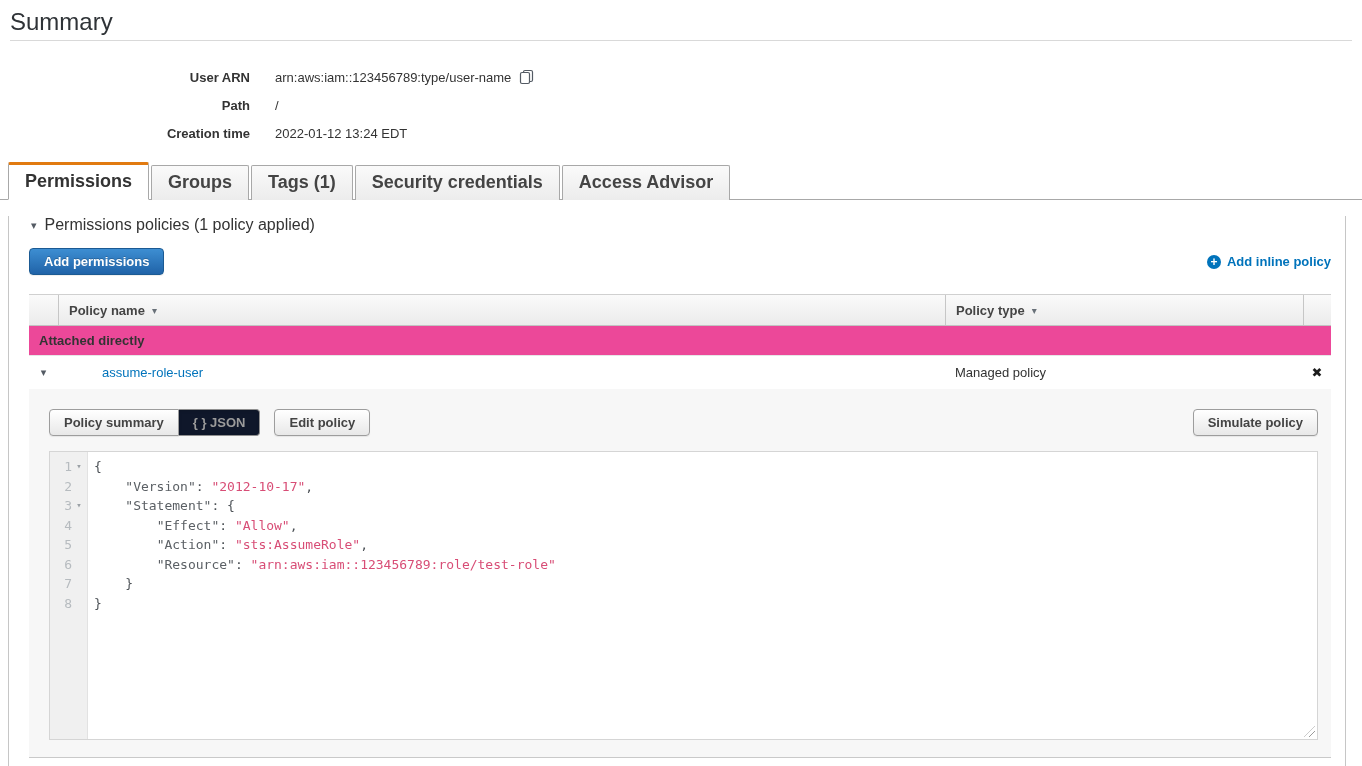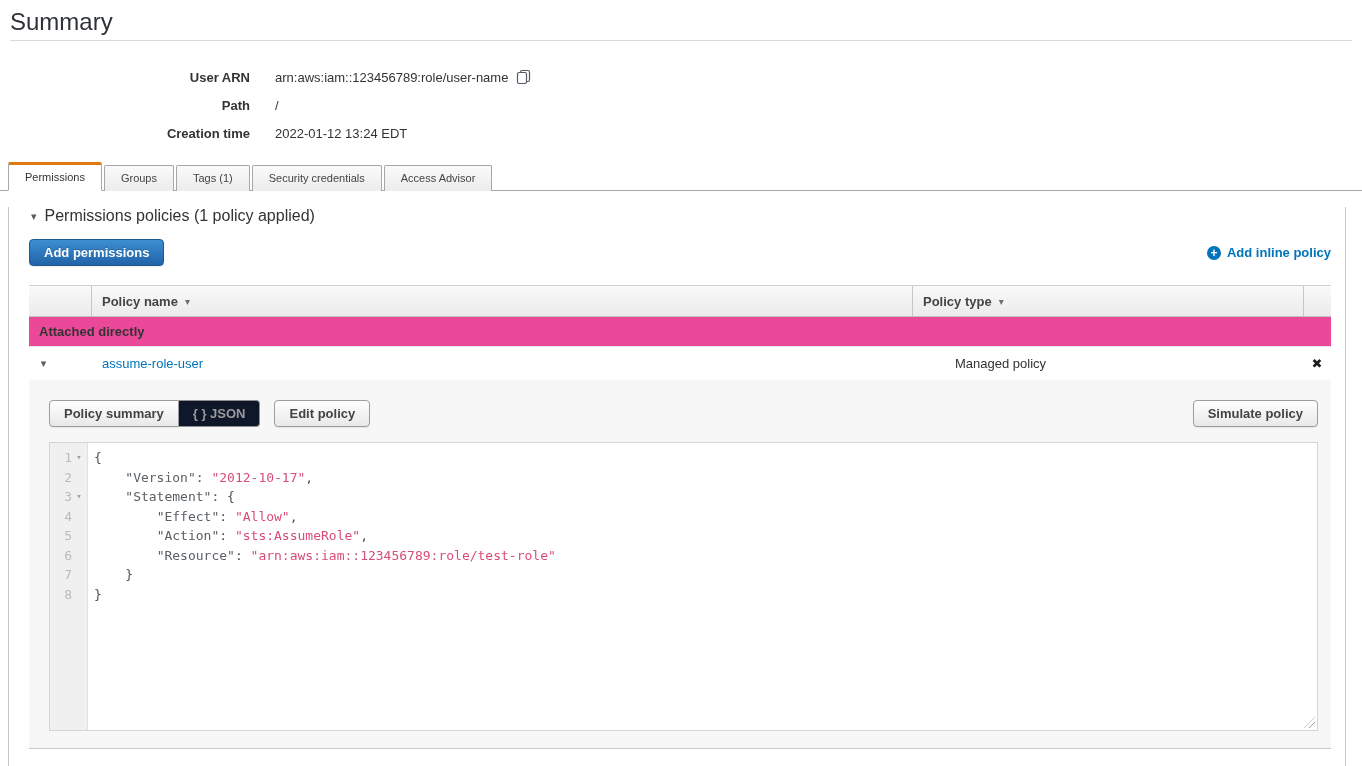--- a/index.html
+++ b/index.html
@@ -24,21 +24,21 @@
   
   .user-details { margin-top:22px; }
   .meta-row { display:flex; height:28px; align-items:center; font-size:13px; }
   .meta-label { width:250px; text-align:right; font-weight:bold; color:#333; }
   .meta-value { margin-left:25px; display:flex; align-items:center; gap:8px; color:#333; }
   .copy-icon { display:inline-block; cursor:pointer; margin-top:2px; }
 
   
   .tab-bar { display:flex; align-items:flex-end; margin-top:15px; padding:0 17px 0 8px;
              border-bottom:1px solid #a8a8a8; }
-  .tab { padding:6px 16px 7px 16px; font-size:11px; font-weight:normal; color:#444;
+  .tab { padding:6px 16px 7px 16px; font-size:18px; font-weight:bold; color:#444;
          background:linear-gradient(#fafafa,#ececec); border:1px solid #a8a8a8;
          border-bottom:none; margin-right:2px; margin-bottom:-1px; cursor:pointer;
          border-top-left-radius:2px; border-top-right-radius:2px; }
   .tab.active { background:#fff; border-top:3px solid #e17a10; padding-top:6px;
                 border-bottom:1px solid #fff; color:#333; }
 
   
   .content-panel { margin:0 16px 0 8px; border-left:1px solid #c6c6c6;
                    border-right:1px solid #c6c6c6; height:578px; background:#fff; }
   .section-heading { display:flex; align-items:center; gap:8px; margin:16px 0 0 22px;
@@ -52,21 +52,21 @@
           font-weight:bold; text-decoration:none; cursor:pointer; }
   .plus-circle { display:inline-flex; width:14px; height:14px; border-radius:50%;
                  background:#0073bb; color:#fff; font-size:12px; font-weight:bold;
                  align-items:center; justify-content:center; line-height:1; }
 
   
   .policy-table { margin:19px 14px 0 20px; font-size:13px; }
   .table-header { display:flex; height:32px; background:linear-gradient(#fafafa,#ebebeb);
                   border-top:1px solid #d0d0d0; border-bottom:1px solid #c2c2c2; }
   .th { display:flex; align-items:center; font-weight:bold; color:#444; padding-left:10px; }
-  .th + .th { border-left:1px solid #c6c6c6;margin-left:33px; }
+  .th + .th { border-left:1px solid #c6c6c6; }
   .col-expand { width:29px; padding-left:0; }
   .col-name { flex:1; }
   .col-type { width:358px; }
   .col-detach { width:28px; padding-left:0; }
   .sort-caret { font-size:10px; color:#687078; margin-left:7px; }
   .group-row { height:30px; line-height:30px; background:#ec4899; font-weight:bold;
                color:#333; padding-left:10px; border-bottom:1px solid #e6e6e6; }
   .policy-row { display:flex; height:33px; align-items:center; background:#fff; }
   .cell { display:flex; align-items:center; }
   .cell-expand { width:29px; justify-content:center; cursor:pointer; }
@@ -110,21 +110,21 @@
 
 <div class="page-header">
   <h1 class="page-title">Summary</h1>
 </div>
 <hr class="header-rule">
 
 <div class="user-details">
   <div class="meta-row">
     <div class="meta-label">User ARN</div>
     <div class="meta-value">
-      <span>arn:aws:iam::123456789:role/user-name</span>
+      <span>arn:aws:iam::123456789:type/user-name</span>
       <span class="copy-icon">
         <svg width="15" height="16" viewBox="0 0 15 16">
           <rect x="4.5" y="1.5" width="9" height="11" rx="1.5" fill="#fff" stroke="#545b64" stroke-width="1.2"></rect>
           <rect x="1.5" y="3.5" width="9" height="11" rx="1.5" fill="#fff" stroke="#545b64" stroke-width="1.2"></rect>
         </svg>
       </span>
     </div>
   </div>
   <div class="meta-row">
     <div class="meta-label">Path</div>

